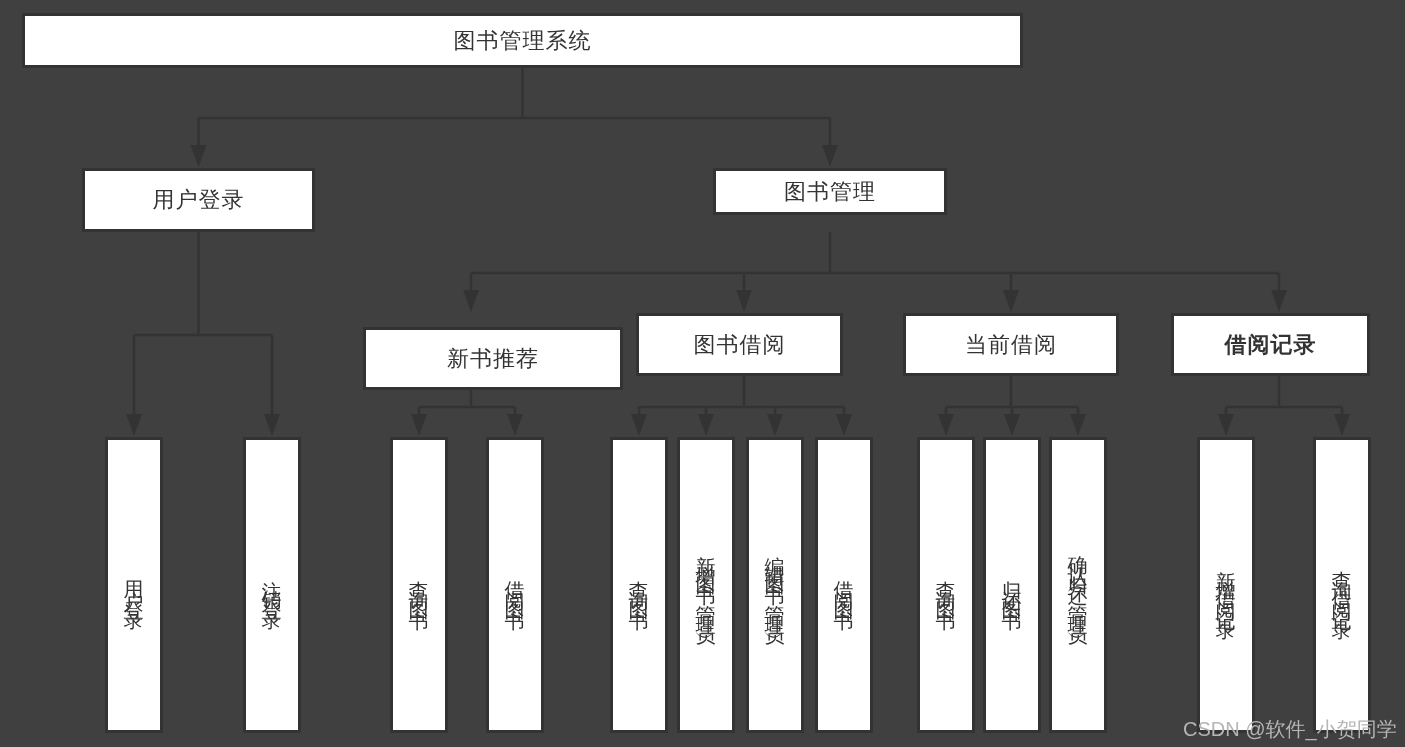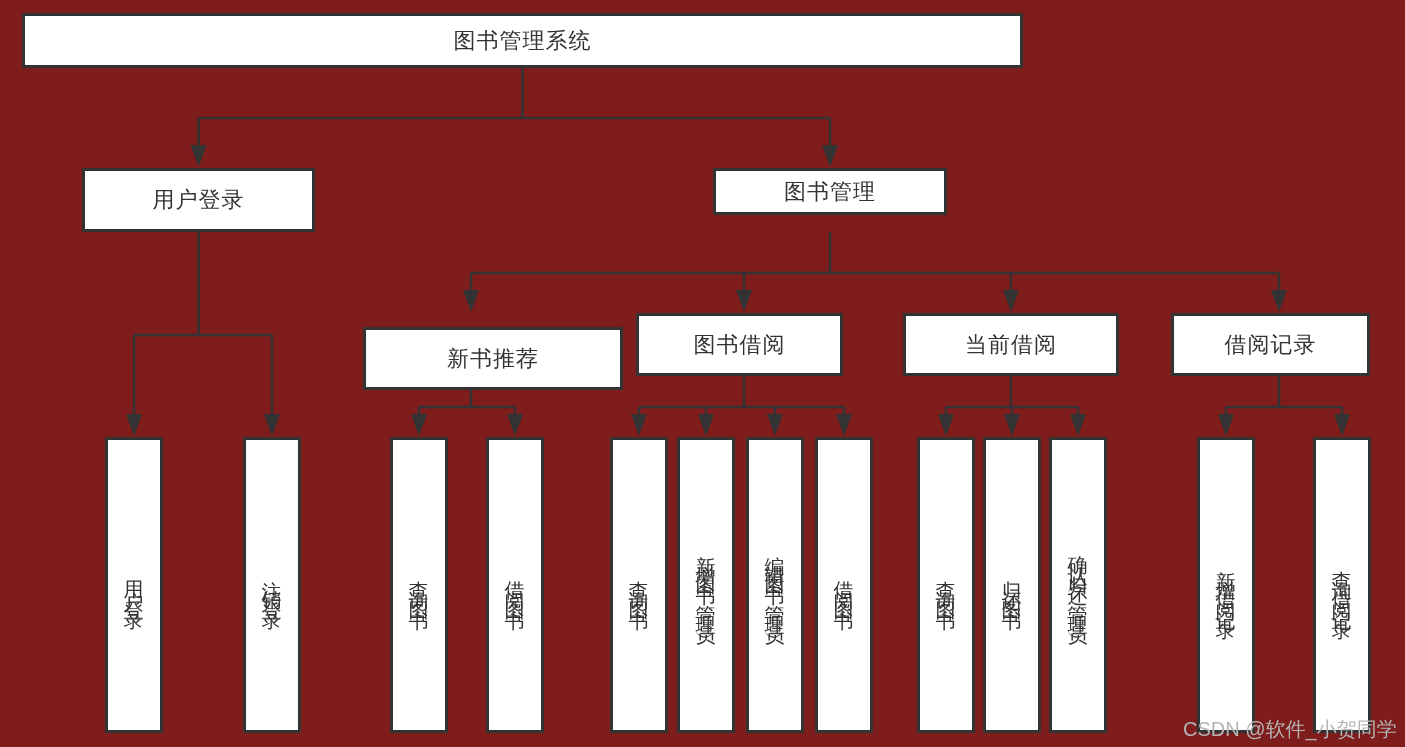--- a/index.html
+++ b/index.html
@@ -5,21 +5,21 @@
   html, body {
     margin: 0;
     padding: 0;
     background: #ffffff;
     font-family: "Liberation Sans", "DejaVu Sans", sans-serif;
   }
   .canvas {
     position: relative;
     width: 1405px;
     height: 747px;
-    background: #7f1d1d;
+    background: #404040;
     overflow: hidden;
   }
   .wires {
     position: absolute;
     left: 0;
     top: 0;
     z-index: 0;
   }
   .box {
     position: absolute;
@@ -104,21 +104,21 @@
   </svg>
 
   <div class="box hbox" style="left:22px; top:13px; width:1001px; height:55px;">图书管理系统</div>
 
   <div class="box hbox" style="left:82px; top:168px; width:233px; height:64px;">用户登录</div>
   <div class="box hbox" style="left:713px; top:168px; width:234px; height:47px;">图书管理</div>
 
   <div class="box hbox" style="left:363px; top:327px; width:260px; height:63px;">新书推荐</div>
   <div class="box hbox" style="left:636px; top:313px; width:207px; height:63px;">图书借阅</div>
   <div class="box hbox" style="left:903px; top:313px; width:216px; height:63px;text-align:center;">当前借阅</div>
-  <div class="box hbox" style="left:1171px; top:313px; width:199px; height:63px;">借阅记录</div>
+  <div class="box hbox" style="left:1171px; top:313px; width:199px; height:63px;font-weight:bold;">借阅记录</div>
 
   <div class="box vbox" style="left:105px;">
     <span>用户登录</span>
     </div>
   <div class="box vbox" style="left:243px;">
     <span>注销登录</span>
     </div>
 
   <div class="box vbox" style="left:390px;">
     <span>查询图书</span>

